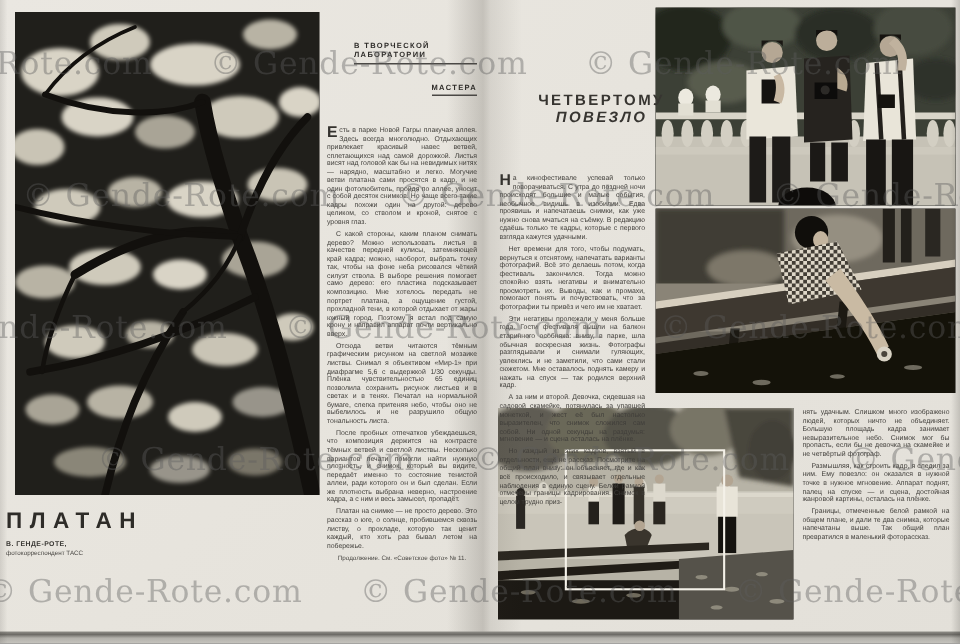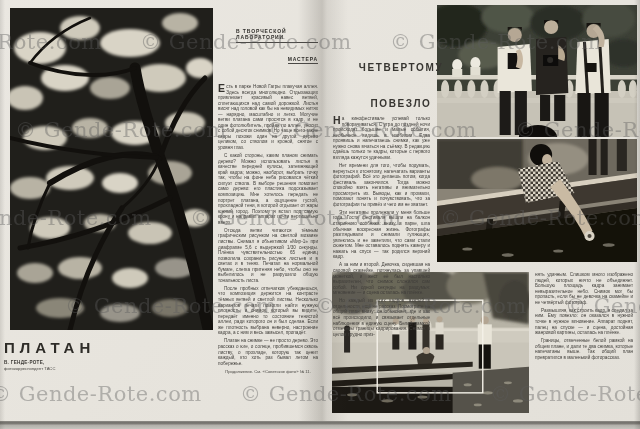--- a/index.html
+++ b/index.html
@@ -36,21 +36,21 @@
       padding:0 1.2px 0 0;color:#34322e;}
   .contin{margin-top:2px;text-indent:0 !important;font-size:4.2px;text-align:center;color:#4a4844;}
   #left-col{left:218px;top:84px;width:100px;height:308px;}
   #plate-title-block{position:absolute;left:4px;top:339px;width:203px;text-align:left;z-index:5;}
   #plate-title{font-size:15px;font-weight:700;letter-spacing:5px;color:#2e2c28;}
   #plate-byline{margin-top:4px;font-size:4.6px;font-weight:700;color:#3a3834;letter-spacing:.3px;}
   #plate-role{font-size:4.2px;color:#4a4844;margin-top:.5px;}
   
   #rp-title{position:absolute;left:351px;top:62px;width:100px;text-align:center;z-index:5;}
   #rp-title .t1,#rp-title .t2{font-size:10px;font-weight:700;letter-spacing:1.6px;color:#373531;}
-  #rp-title .t2{margin-top:25px;}
+  #rp-title .t2{margin-top:0;font-style:italic;}
   #right-col1{left:333px;top:116px;width:97px;height:300px;}
   #right-col2{left:535px;top:272px;width:98px;height:130px;}
 </style>
 </head>
 <body>
 
 <div id="spread">
 
   <div class="photo" style="left:10px;top:8px;width:203px;height:322px;">
     <svg viewBox="0 0 203 322" preserveAspectRatio="none">

